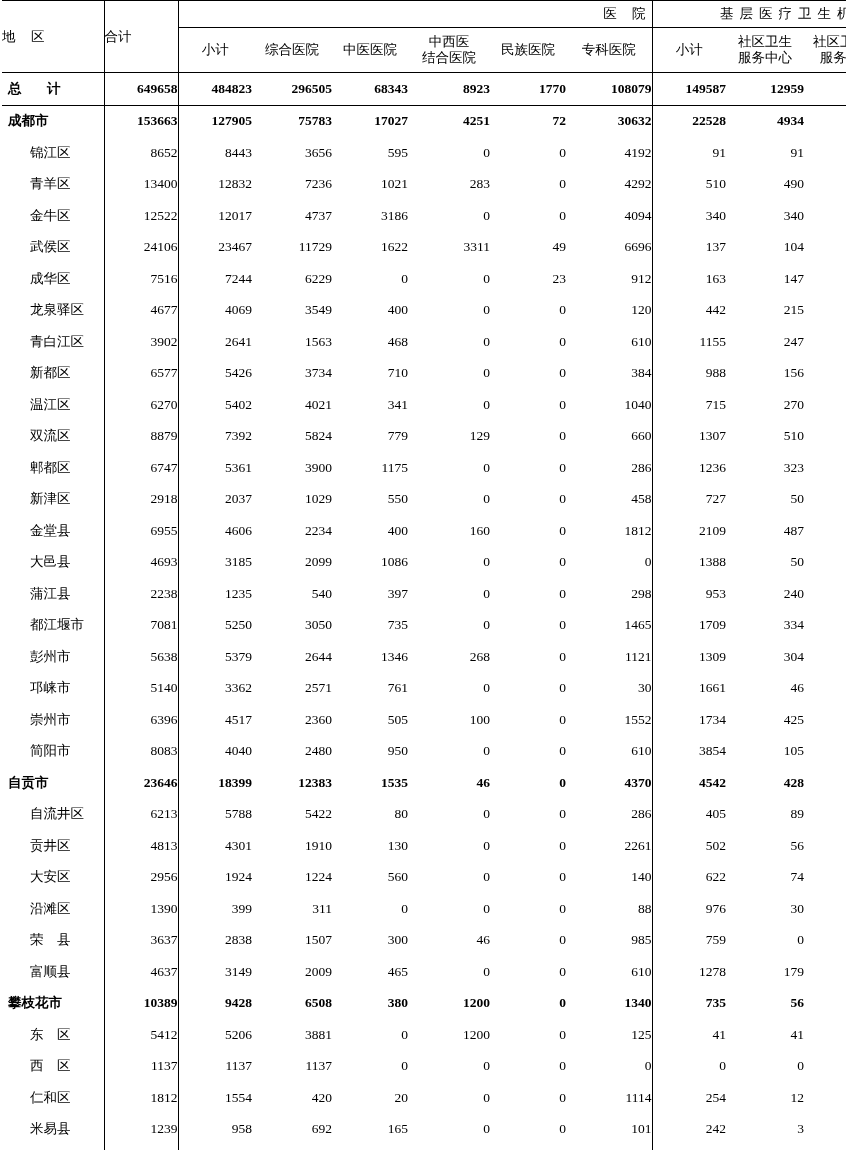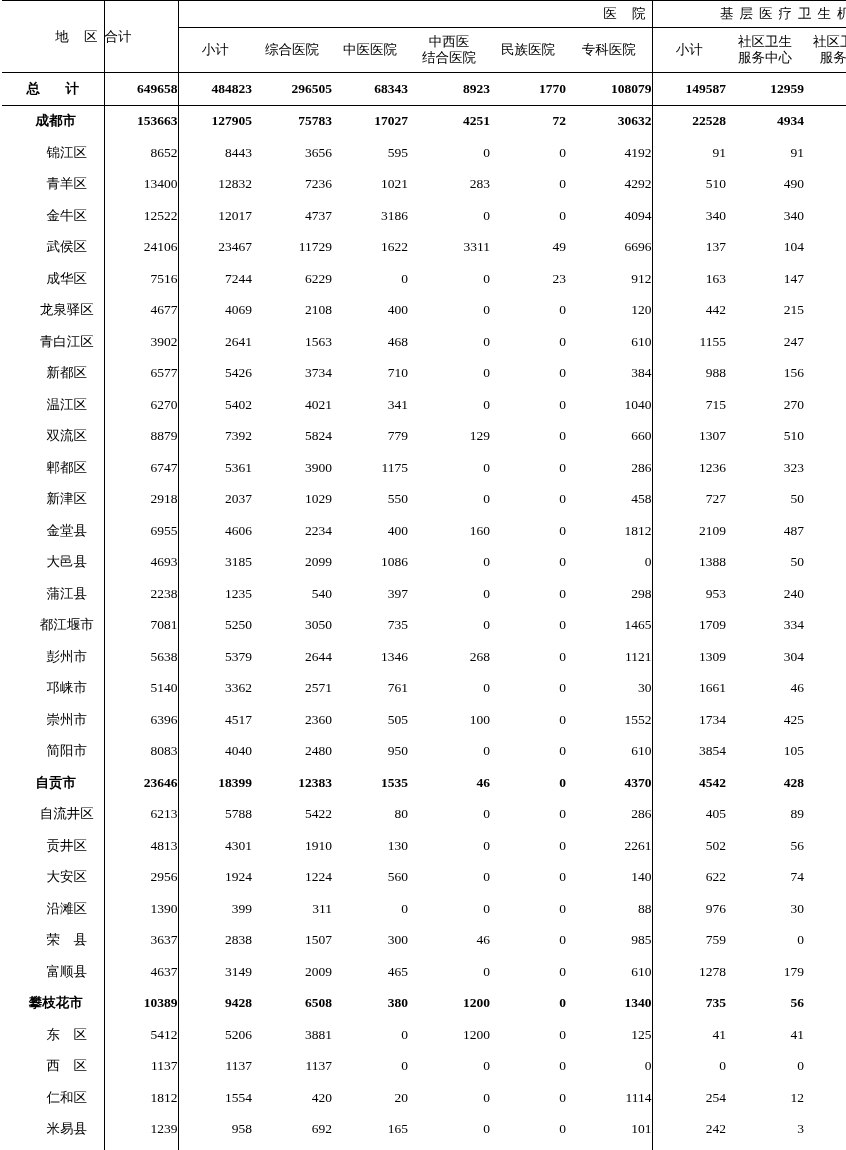--- a/index.html
+++ b/index.html
@@ -42,35 +42,35 @@
     text-align:right;
     letter-spacing:6px;
     font-size:13.5px;
   }
   th.sub{
     text-align:center;
     font-size:13.5px;
   }
   th.sub .two{display:block;line-height:1.18;}
   th.region{
-    text-align:right;
+    text-align:left;
     font-size:13.5px;
     letter-spacing:6px;
   }
   th.total-col{
     text-align:left;
     font-size:13.5px;
   }
 
   tbody td{
     height:31.5px;
     font-size:13.5px;
   }
   td.name{
-    text-align:center;
+    text-align:left;
     padding-left:10px;
     white-space:nowrap;
   }
   td.num{
     text-align:right;
     padding-right:11px;
     font-variant-numeric:tabular-nums;
   }
   tr.level-total td{font-weight:bold;}
   tr.level-city td{font-weight:bold;}
@@ -240,21 +240,21 @@
           <td class="num">23</td>
           <td class="num">912</td>
           <td class="num vline-l">163</td>
           <td class="num">147</td>
           <td class="num">0</td>
         </tr>
         <tr class="level-district">
           <td class="name">龙泉驿区</td>
           <td class="num vline-l">4677</td>
           <td class="num vline-l">4069</td>
-          <td class="num">2108</td>
+          <td class="num">3549</td>
           <td class="num">400</td>
           <td class="num">0</td>
           <td class="num">0</td>
           <td class="num">120</td>
           <td class="num vline-l">442</td>
           <td class="num">215</td>
           <td class="num">0</td>
         </tr>
         <tr class="level-district">
           <td class="name">青白江区</td>

